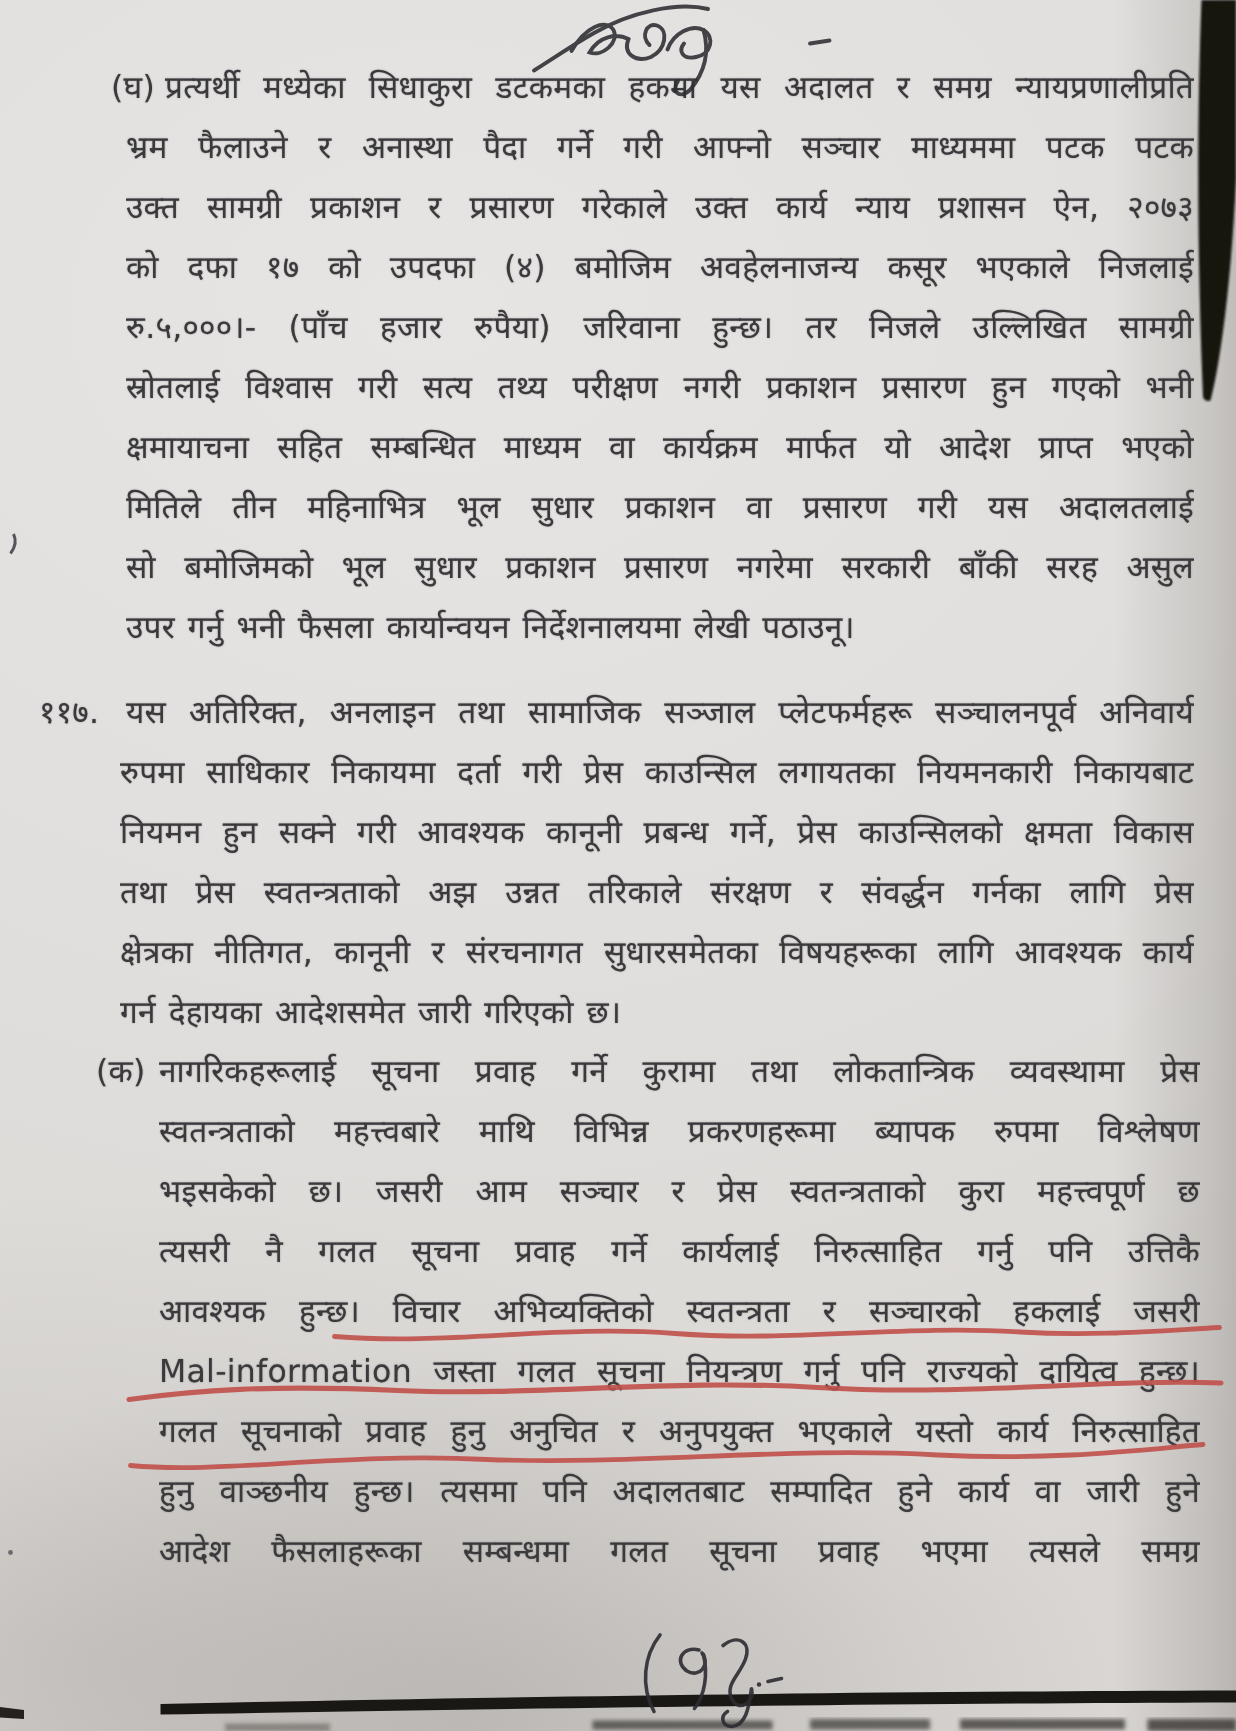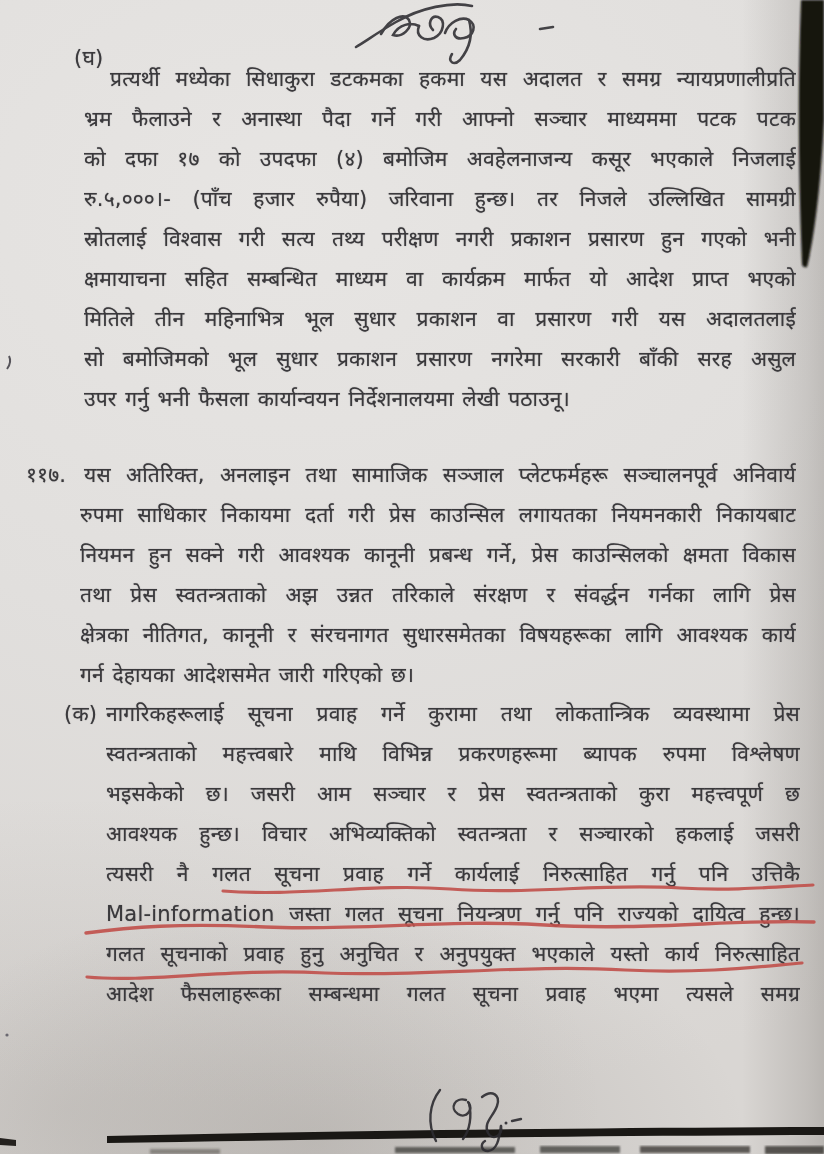--- a/index.html
+++ b/index.html
@@ -16,21 +16,21 @@
   #para-gha{left:84px;right:28px;top:38px;}
   #para-117{left:80px;right:28px;top:455px;}
   #para-ka{left:106px;right:24px;top:694px;}
   .pline{
     height:40px;line-height:40px;font-size:21px;color:#3a393c;
     text-align:justify;text-align-last:justify;overflow:hidden;
     letter-spacing:.2px;word-spacing:.08em;
     text-shadow:0 0 1px rgba(54,52,56,.55);
   }
   .pline.last{text-align-last:left;}
-  .ind26{text-indent:26px;margin-top:21px;}
+  .ind26{text-indent:26px;}
   .ind4{text-indent:4px;}
   .plabel{
     position:absolute;top:0;height:40px;line-height:40px;font-size:21px;
     color:#3a393c;text-shadow:0 0 1px rgba(54,52,56,.55);letter-spacing:.2px;
   }
   #para-gha .plabel{left:-10px;}
   #para-117 .plabel{left:-54px;}
   #para-ka .plabel{left:-42px;}
   .overlay{position:absolute;left:0;top:0;width:824px;height:1154px;pointer-events:none;}
   .artifacts{z-index:0;}
@@ -68,20 +68,21 @@
 
     <path stroke="#56545a" stroke-width="2" fill="none" d="M 9,356 C 11,360 10,365 7,369"></path>
     <circle cx="7" cy="1035" r="1.6" fill="#6a6870"></circle>
   </svg>
 
   <div class="textlayer">
     <section class="para" id="para-gha">
       <span class="plabel">(घ)</span>
       <div class="pline ind26">प्रत्यर्थी मध्येका सिधाकुरा डटकमका हकमा यस अदालत र समग्र न्यायप्रणालीप्रति</div>
       <div class="pline">भ्रम फैलाउने र अनास्था पैदा गर्ने गरी आफ्नो सञ्चार माध्यममा पटक पटक</div>
+      <div class="pline">उक्त सामग्री प्रकाशन र प्रसारण गरेकाले उक्त कार्य न्याय प्रशासन ऐन, २०७३</div>
       <div class="pline">को दफा १७ को उपदफा (४) बमोजिम अवहेलनाजन्य कसूर भएकाले निजलाई</div>
       <div class="pline">रु.५,०००।- (पाँच हजार रुपैया) जरिवाना हुन्छ। तर निजले उल्लिखित सामग्री</div>
       <div class="pline">स्रोतलाई विश्वास गरी सत्य तथ्य परीक्षण नगरी प्रकाशन प्रसारण हुन गएको भनी</div>
       <div class="pline">क्षमायाचना सहित सम्बन्धित माध्यम वा कार्यक्रम मार्फत यो आदेश प्राप्त भएको</div>
       <div class="pline">मितिले तीन महिनाभित्र भूल सुधार प्रकाशन वा प्रसारण गरी यस अदालतलाई</div>
       <div class="pline">सो बमोजिमको भूल सुधार प्रकाशन प्रसारण नगरेमा सरकारी बाँकी सरह असुल</div>
       <div class="pline last">उपर गर्नु भनी फैसला कार्यान्वयन निर्देशनालयमा लेखी पठाउनू।</div>
     </section>
 
     <section class="para" id="para-117">
@@ -92,24 +93,25 @@
       <div class="pline">तथा प्रेस स्वतन्त्रताको अझ उन्नत तरिकाले संरक्षण र संवर्द्धन गर्नका लागि प्रेस</div>
       <div class="pline">क्षेत्रका नीतिगत, कानूनी र संरचनागत सुधारसमेतका विषयहरूका लागि आवश्यक कार्य</div>
       <div class="pline last">गर्न देहायका आदेशसमेत जारी गरिएको छ।</div>
     </section>
 
     <section class="para" id="para-ka">
       <span class="plabel">(क)</span>
       <div class="pline">नागरिकहरूलाई सूचना प्रवाह गर्ने कुरामा तथा लोकतान्त्रिक व्यवस्थामा प्रेस</div>
       <div class="pline">स्वतन्त्रताको महत्त्वबारे माथि विभिन्न प्रकरणहरूमा ब्यापक रुपमा विश्लेषण</div>
       <div class="pline">भइसकेको छ। जसरी आम सञ्चार र प्रेस स्वतन्त्रताको कुरा महत्त्वपूर्ण छ</div>
+      <div class="pline">त्यसरी नै गलत सूचना प्रवाह गर्ने कार्यलाई निरुत्साहित गर्नु पनि उत्तिकै</div>
       <div class="pline">आवश्यक हुन्छ। विचार अभिव्यक्तिको स्वतन्त्रता र सञ्चारको हकलाई जसरी</div>
-      <div class="pline">त्यसरी नै गलत सूचना प्रवाह गर्ने कार्यलाई निरुत्साहित गर्नु पनि उत्तिकै</div>
       <div class="pline underlined">Mal-information जस्ता गलत सूचना नियन्त्रण गर्नु पनि राज्यको दायित्व हुन्छ।</div>
       <div class="pline">गलत सूचनाको प्रवाह हुनु अनुचित र अनुपयुक्त भएकाले यस्तो कार्य निरुत्साहित</div>
+      <div class="pline">हुनु वाञ्छनीय हुन्छ। त्यसमा पनि अदालतबाट सम्पादित हुने कार्य वा जारी हुने</div>
       <div class="pline">आदेश फैसलाहरूका सम्बन्धमा गलत सूचना प्रवाह भएमा त्यसले समग्र</div>
     </section>
   </div>
 
   <svg class="overlay annotations" viewBox="0 0 824 1154" xmlns="http://www.w3.org/2000/svg">
 
     <g stroke="#2d2c31" stroke-width="2.6" fill="none" stroke-linecap="round" opacity="0.88">
       <path d="M 472,6 C 452,1 420,8 396,22 C 380,31 366,41 356,47"></path>
       <path d="M 381,34 C 390,18 404,12 409,20 C 413,28 402,38 393,35 C 399,24 411,22 419,26"></path>
       <path d="M 419,26 C 415,36 424,42 434,38 C 444,33 446,20 438,17 C 431,15 427,24 433,30"></path>

